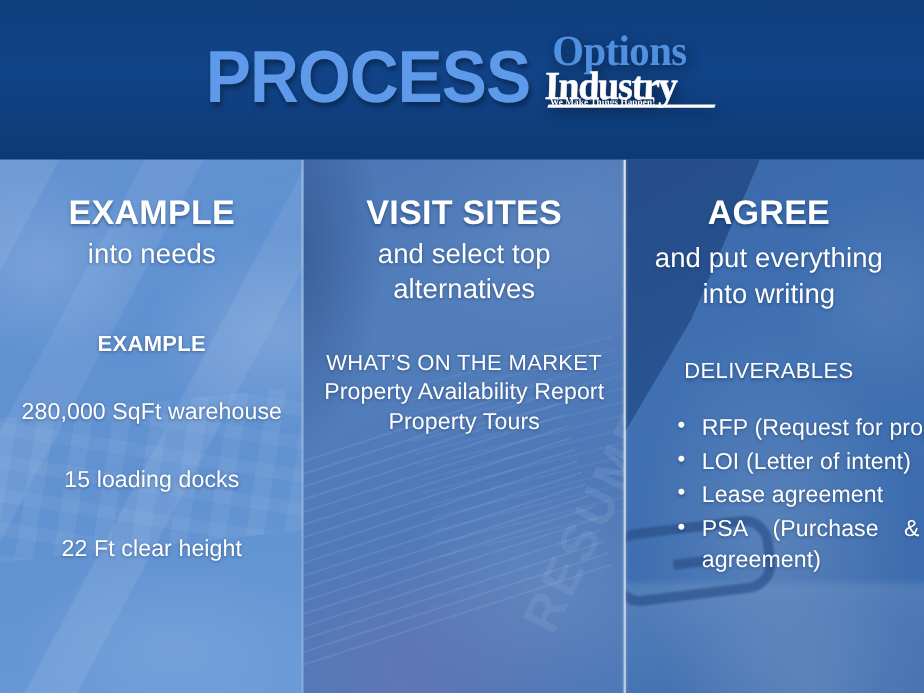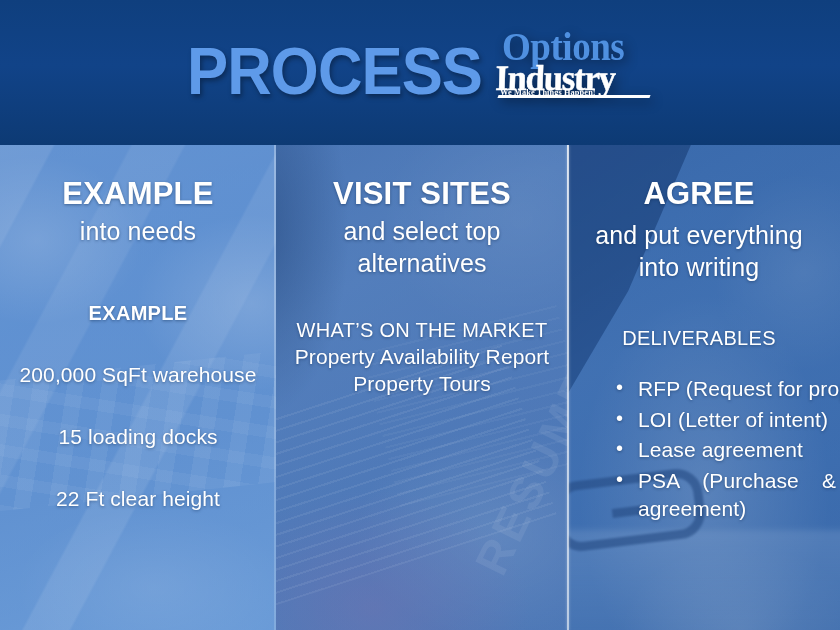--- a/index.html
+++ b/index.html
@@ -334,21 +334,21 @@
     <div class="tint tint3"></div>
 
     <div class="divider div-a"></div>
     <div class="divider div-b"></div>
 
     <div class="col col1">
       <div class="col-title">EXAMPLE</div>
       <div class="col-sub">into needs</div>
       <div class="col-kicker">EXAMPLE</div>
       <div class="col-lines">
-        <div class="col-line">200,000 SqFt warehouse</div>
+        <div class="col-line">280,000 SqFt warehouse</div>
         <div class="col-line">15 loading docks</div>
         <div class="col-line">22 Ft clear height</div>
       </div>
     </div>
 
     <div class="col col2">
       <div class="col-title">VISIT SITES</div>
       <div class="col-sub">and select top alternatives</div>
       <div class="col-kicker">WHAT’S ON THE MARKET</div>
       <div class="col-lines">

